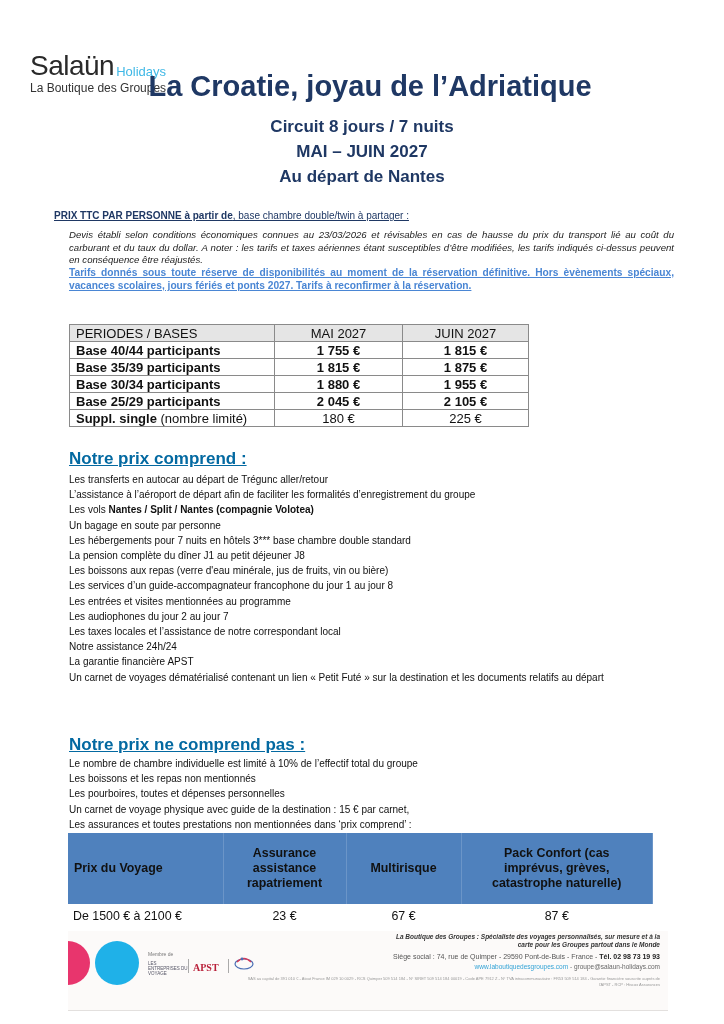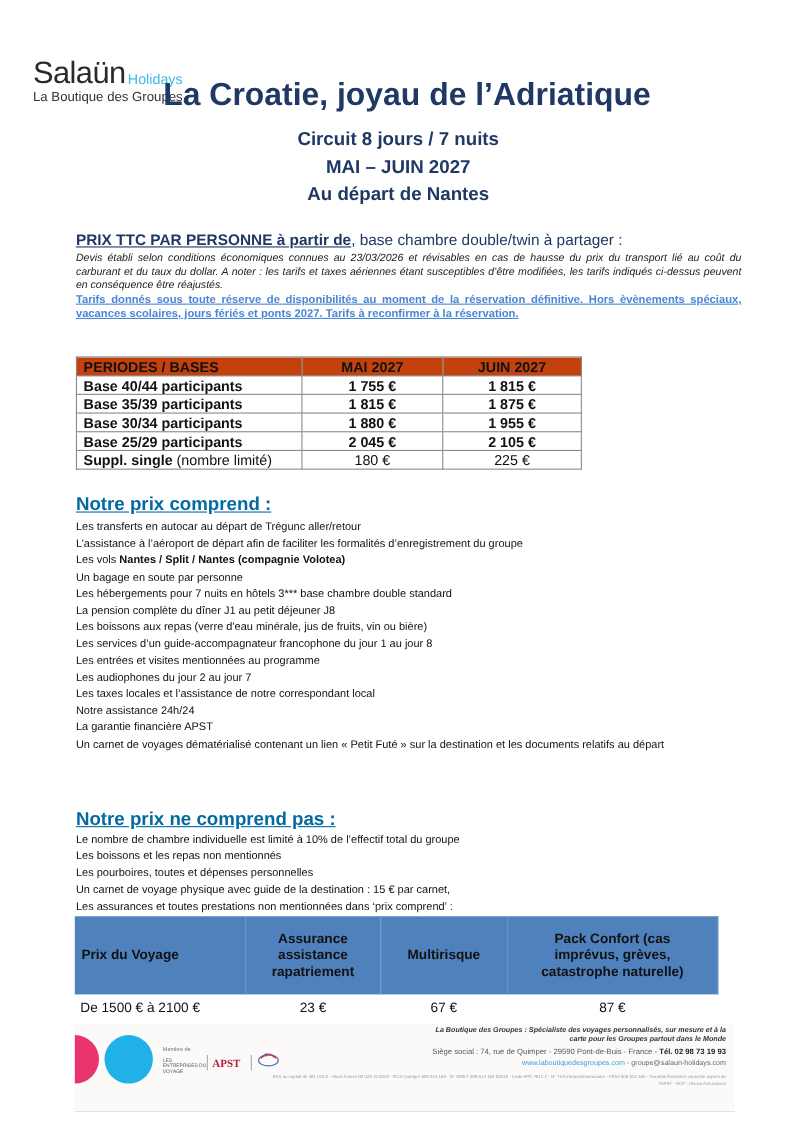--- a/index.html
+++ b/index.html
@@ -8,28 +8,28 @@
 
   .logo { position: absolute; left: 30px; top: 12px; width: 160px; margin-top: 40px; }
   .logo-main { display: flex; align-items: flex-end; }
   .logo-name { font-size: 28px; font-weight: 400; color: #2a2a2a; letter-spacing: -0.5px; line-height: 28px; position: relative; }
   .logo-holidays { font-size: 13px; color: #3fb8e6; margin-left: 2px; line-height: 16px; }
   .logo-tag { font-size: 12px; color: #333; margin-top: 1px; }
 
   .title { position: absolute; left: 0; right: 0; top: 70px; text-align: center; color: #1f3864; font-weight: 700; font-size: 29px; padding-left: 16px; }
   .subtitle { position: absolute; left: 0; right: 0; text-align: center; color: #1f3864; font-weight: 700; font-size: 17px; }
 
-  .price-head { position: absolute; left: 69px; top: 210px; font-size: 14px; color: #1f3864; }
+  .price-head { position: absolute; left: 54px; top: 210px; font-size: 10px; color: #1f3864; text-decoration: underline; }
   .price-head .u { font-weight: 700; text-decoration: underline; }
   .disclaimer { position: absolute; left: 69px; top: 229px; width: 605px; font-size: 9.6px; font-style: italic; line-height: 12.5px; text-align: justify; color: #222; }
   .notice { position: absolute; left: 69px; top: 266px; width: 605px; font-size: 10.2px; font-weight: 700; line-height: 13px; color: #4a86d4; text-decoration: underline; text-align: justify; }
 
   table.prices { position: absolute; left: 69px; top: 324px; border-collapse: collapse; width: 460px; font-size: 13px; }
   table.prices td, table.prices th { border: 1px solid #8a8a8a; height: 17px; padding: 0 6px; line-height: 15px; }
-  table.prices th { background: #c2410c; font-weight: 700; }
+  table.prices th { background: #e5e5e5; font-weight: 400; }
   table.prices td.c, table.prices th.c { text-align: center; }
   table.prices td.b { font-weight: 700; }
   table.prices th.l, table.prices td.l { text-align: left; }
 
   .section-h { position: absolute; left: 69px; font-size: 17px; font-weight: 700; color: #0369a1; text-decoration: underline; }
   .list { position: absolute; left: 69px; width: 600px; font-size: 10px; line-height: 15.2px; color: #111; }
   .list div { white-space: nowrap; }
   .list .wrap { white-space: normal; }
 
   table.ins { position: absolute; left: 68px; top: 833px; width: 585px; border-collapse: collapse; font-size: 12.4px; }

